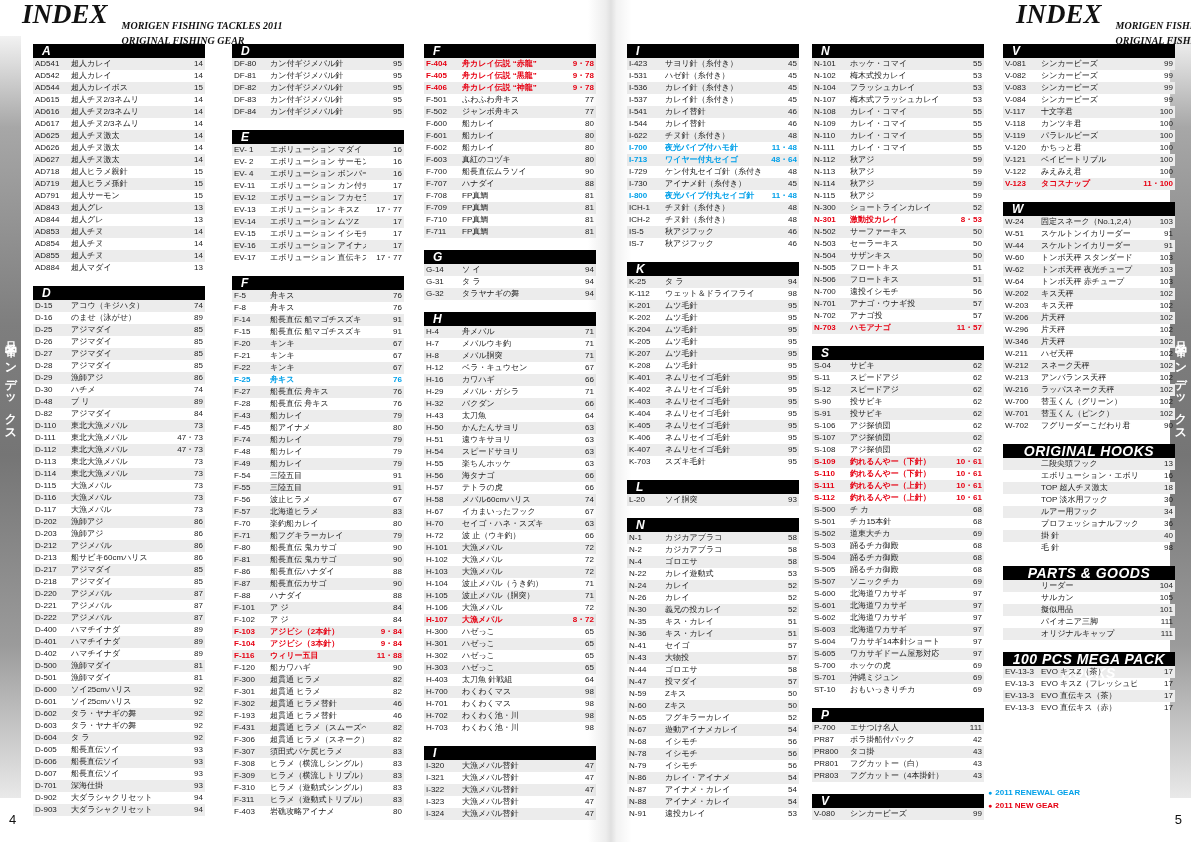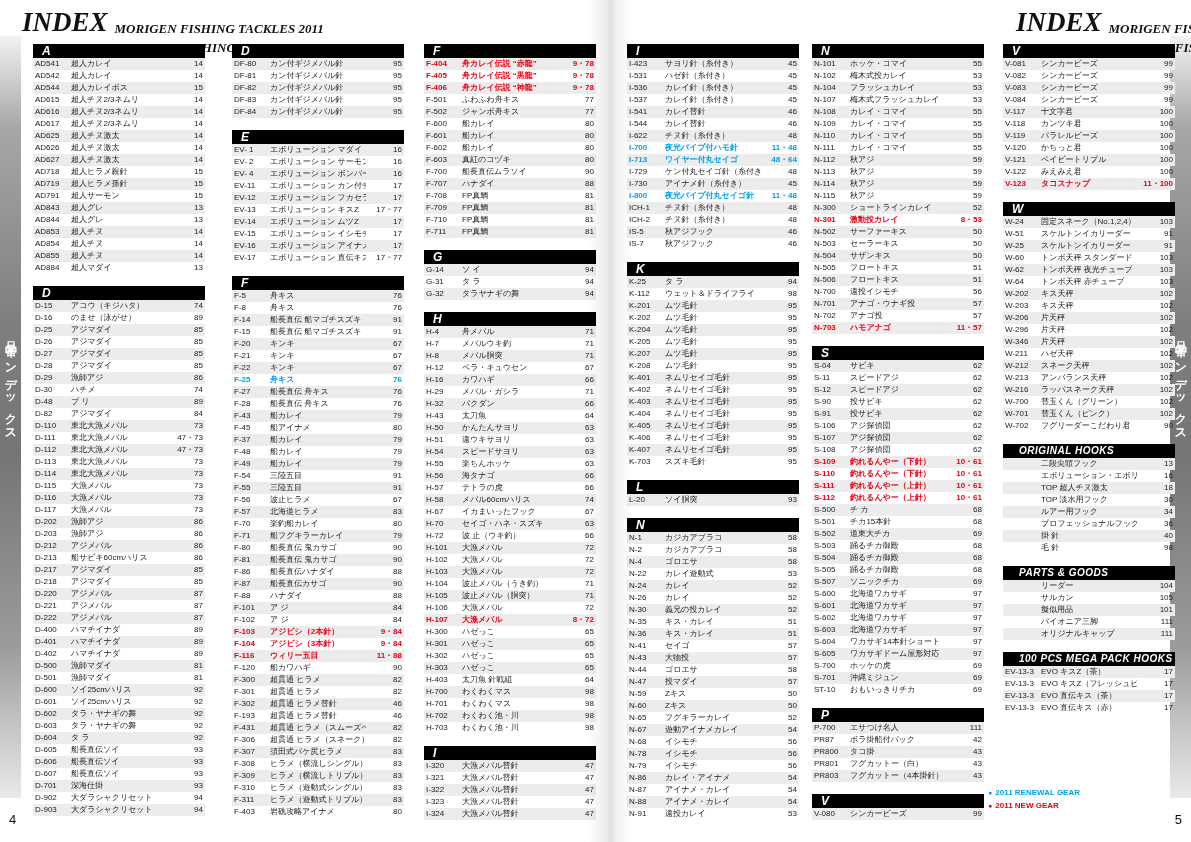--- a/index.html
+++ b/index.html
@@ -14,30 +14,30 @@
     background:linear-gradient(180deg,#f2f2f2 0%,#a7a7a7 12%,#7e7e7e 38%,#757575 55%,#9b9b9b 80%,#e9e9e9 100%);
   }
   .edge-strip.left{left:0;}
   .edge-strip.right{right:0;}
   .edge-label{
     position:absolute;top:295px;left:50%;transform:translateX(-50%);
     writing-mode:vertical-rl;color:#ffffff;font-weight:bold;
     font-size:12px;letter-spacing:3px;white-space:nowrap;
   }
   
-  .brand{position:absolute;top:9px;display:flex;gap:7px;align-items:flex-start;}
+  .brand{position:absolute;top:1px;display:flex;gap:14px;align-items:flex-start;}
   .brand.left{left:22px;}
   .brand.right{left:1016px;}
   .brand .index{
     font-family:"Liberation Serif", serif;font-style:italic;font-weight:bold;
     font-size:27px;line-height:1;color:#111;
   }
   .brand .sub{
     font-family:"Liberation Serif", serif;font-style:italic;font-weight:bold;
-    font-size:13px;line-height:1.45;color:#111;margin-top:11px;white-space:nowrap;
+    font-size:10px;line-height:1.45;color:#111;margin-top:18px;white-space:nowrap;
   }
   
   .fold{
     position:absolute;top:0;left:588px;width:44px;height:842px;pointer-events:none;
     background:linear-gradient(90deg,rgba(0,0,0,0) 0%,rgba(0,0,0,0.07) 40%,rgba(0,0,0,0.12) 52%,rgba(0,0,0,0.05) 65%,rgba(0,0,0,0) 100%);
   }
   
   .col{position:absolute;top:44px;width:172px;}
   .col:nth-child(1){left:33px;}
   .col:nth-child(2){left:232px;}
@@ -45,21 +45,21 @@
   .col:nth-child(4){left:627px;}
   .col:nth-child(5){left:812px;}
   .col:nth-child(6){left:1003px;}
   .sec{margin-bottom:12px;}
   .sec-head{
     background:var(--bar,#000);color:#fff;height:14px;line-height:14px;
     font-weight:bold;font-style:italic;font-size:12px;padding-left:9px;
     letter-spacing:1px;
   }
   .sec-head.title{
-    padding-left:16px;font-size:10px;letter-spacing:0.5px;
+    text-align:center;padding-left:0;font-size:14px;letter-spacing:0.5px;
   }
   .row{display:flex;height:12px;line-height:12px;font-size:8px;color:#1a1a1a;}
   .rows .row:nth-of-type(odd){background:var(--rowalt,#ececec);}
   .row .code{width:36px;padding-left:2px;white-space:nowrap;overflow:hidden;flex:none;}
   .row .name{flex:1;white-space:nowrap;overflow:hidden;}
   .row .page{width:36px;text-align:right;padding-right:2px;white-space:nowrap;flex:none;}
   .row.red{color:var(--red,#e60012);font-weight:bold;align-items:flex-end;}
   .row.blue{color:var(--blue,#00a0e9);font-weight:bold;}
   
   .legend{position:absolute;left:988px;top:786px;font-size:8px;font-weight:bold;line-height:13px;}
@@ -556,21 +556,21 @@
             <span class="code">F-43</span>
             <span class="name">船カレイ</span>
             <span class="page">79</span>
           </div>
           <div class="row">
             <span class="code">F-45</span>
             <span class="name">船アイナメ</span>
             <span class="page">80</span>
           </div>
           <div class="row">
-            <span class="code">F-37</span>
+            <span class="code">F-74</span>
             <span class="name">船カレイ</span>
             <span class="page">79</span>
           </div>
           <div class="row">
             <span class="code">F-48</span>
             <span class="name">船カレイ</span>
             <span class="page">79</span>
           </div>
           <div class="row">
             <span class="code">F-49</span>
@@ -1714,21 +1714,21 @@
             <span class="code">W-24</span>
             <span class="name">固定スネーク（No.1,2,4）</span>
             <span class="page">103</span>
           </div>
           <div class="row">
             <span class="code">W-51</span>
             <span class="name">スケルトンイカリーダー</span>
             <span class="page">91</span>
           </div>
           <div class="row">
-            <span class="code">W-25</span>
+            <span class="code">W-44</span>
             <span class="name">スケルトンイカリーダー</span>
             <span class="page">91</span>
           </div>
           <div class="row">
             <span class="code">W-60</span>
             <span class="name">トンボ天秤 スタンダード</span>
             <span class="page">103</span>
           </div>
           <div class="row">
             <span class="code">W-62</span>

